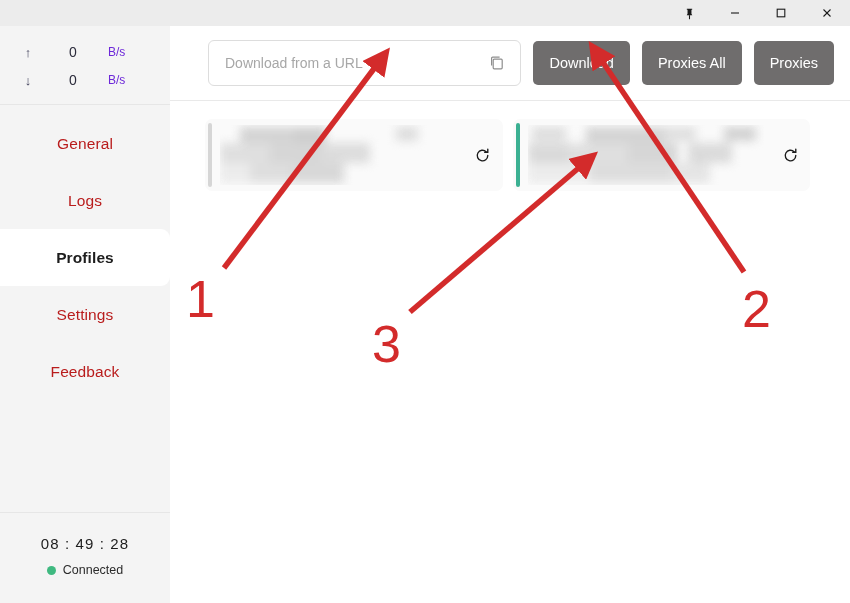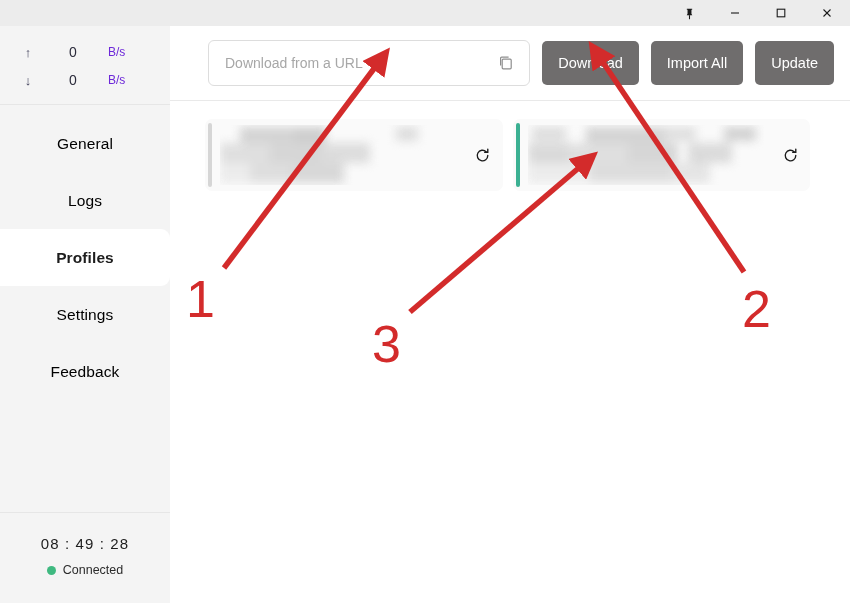--- a/index.html
+++ b/index.html
@@ -85,21 +85,21 @@
   .nav {
     flex: 1 1 auto;
     padding-top: 10px;
   }
   .nav-item {
     height: 57px;
     display: flex;
     align-items: center;
     justify-content: center;
     font-size: 15.5px;
-    color: #000000;
+    color: #b91c1c;
     letter-spacing: .1px;
   }
   .nav-item.active {
     background: #ffffff;
     color: #1d1d1d;
     font-weight: 600;
     border-top-right-radius: 9px;
     border-bottom-right-radius: 9px;
   }
 
@@ -326,22 +326,22 @@
         <input class="url-input" type="text" placeholder="Download from a URL" style="">
         <span class="copy-icon">
           <svg width="18" height="18" viewBox="0 0 18 18" fill="none" stroke="currentColor" stroke-width="1.2">
             <rect x="5.2" y="5.2" width="9" height="9.6" rx="1"></rect>
             <path d="M11.6 3.2H4.6a1 1 0 0 0-1 1v7.2"></path>
           </svg>
         </span>
       </div>
 
       <button class="tbtn">Download</button>
-      <button class="tbtn">Import All</button>
-      <button class="tbtn">Update</button>
+      <button class="tbtn">Proxies All</button>
+      <button class="tbtn">Proxies</button>
     </div>
 
     <div class="cards">
 
       <div class="card">
         <div class="accent gray"></div>
         <div class="card-body">
           <div class="blur-wrap">
             <div class="blk" style="left:20px;top:2px;width:54px;height:16px;background:#d2d2d2"></div>
             <div class="blk" style="left:74px;top:2px;width:32px;height:16px;background:#cccccc"></div>

